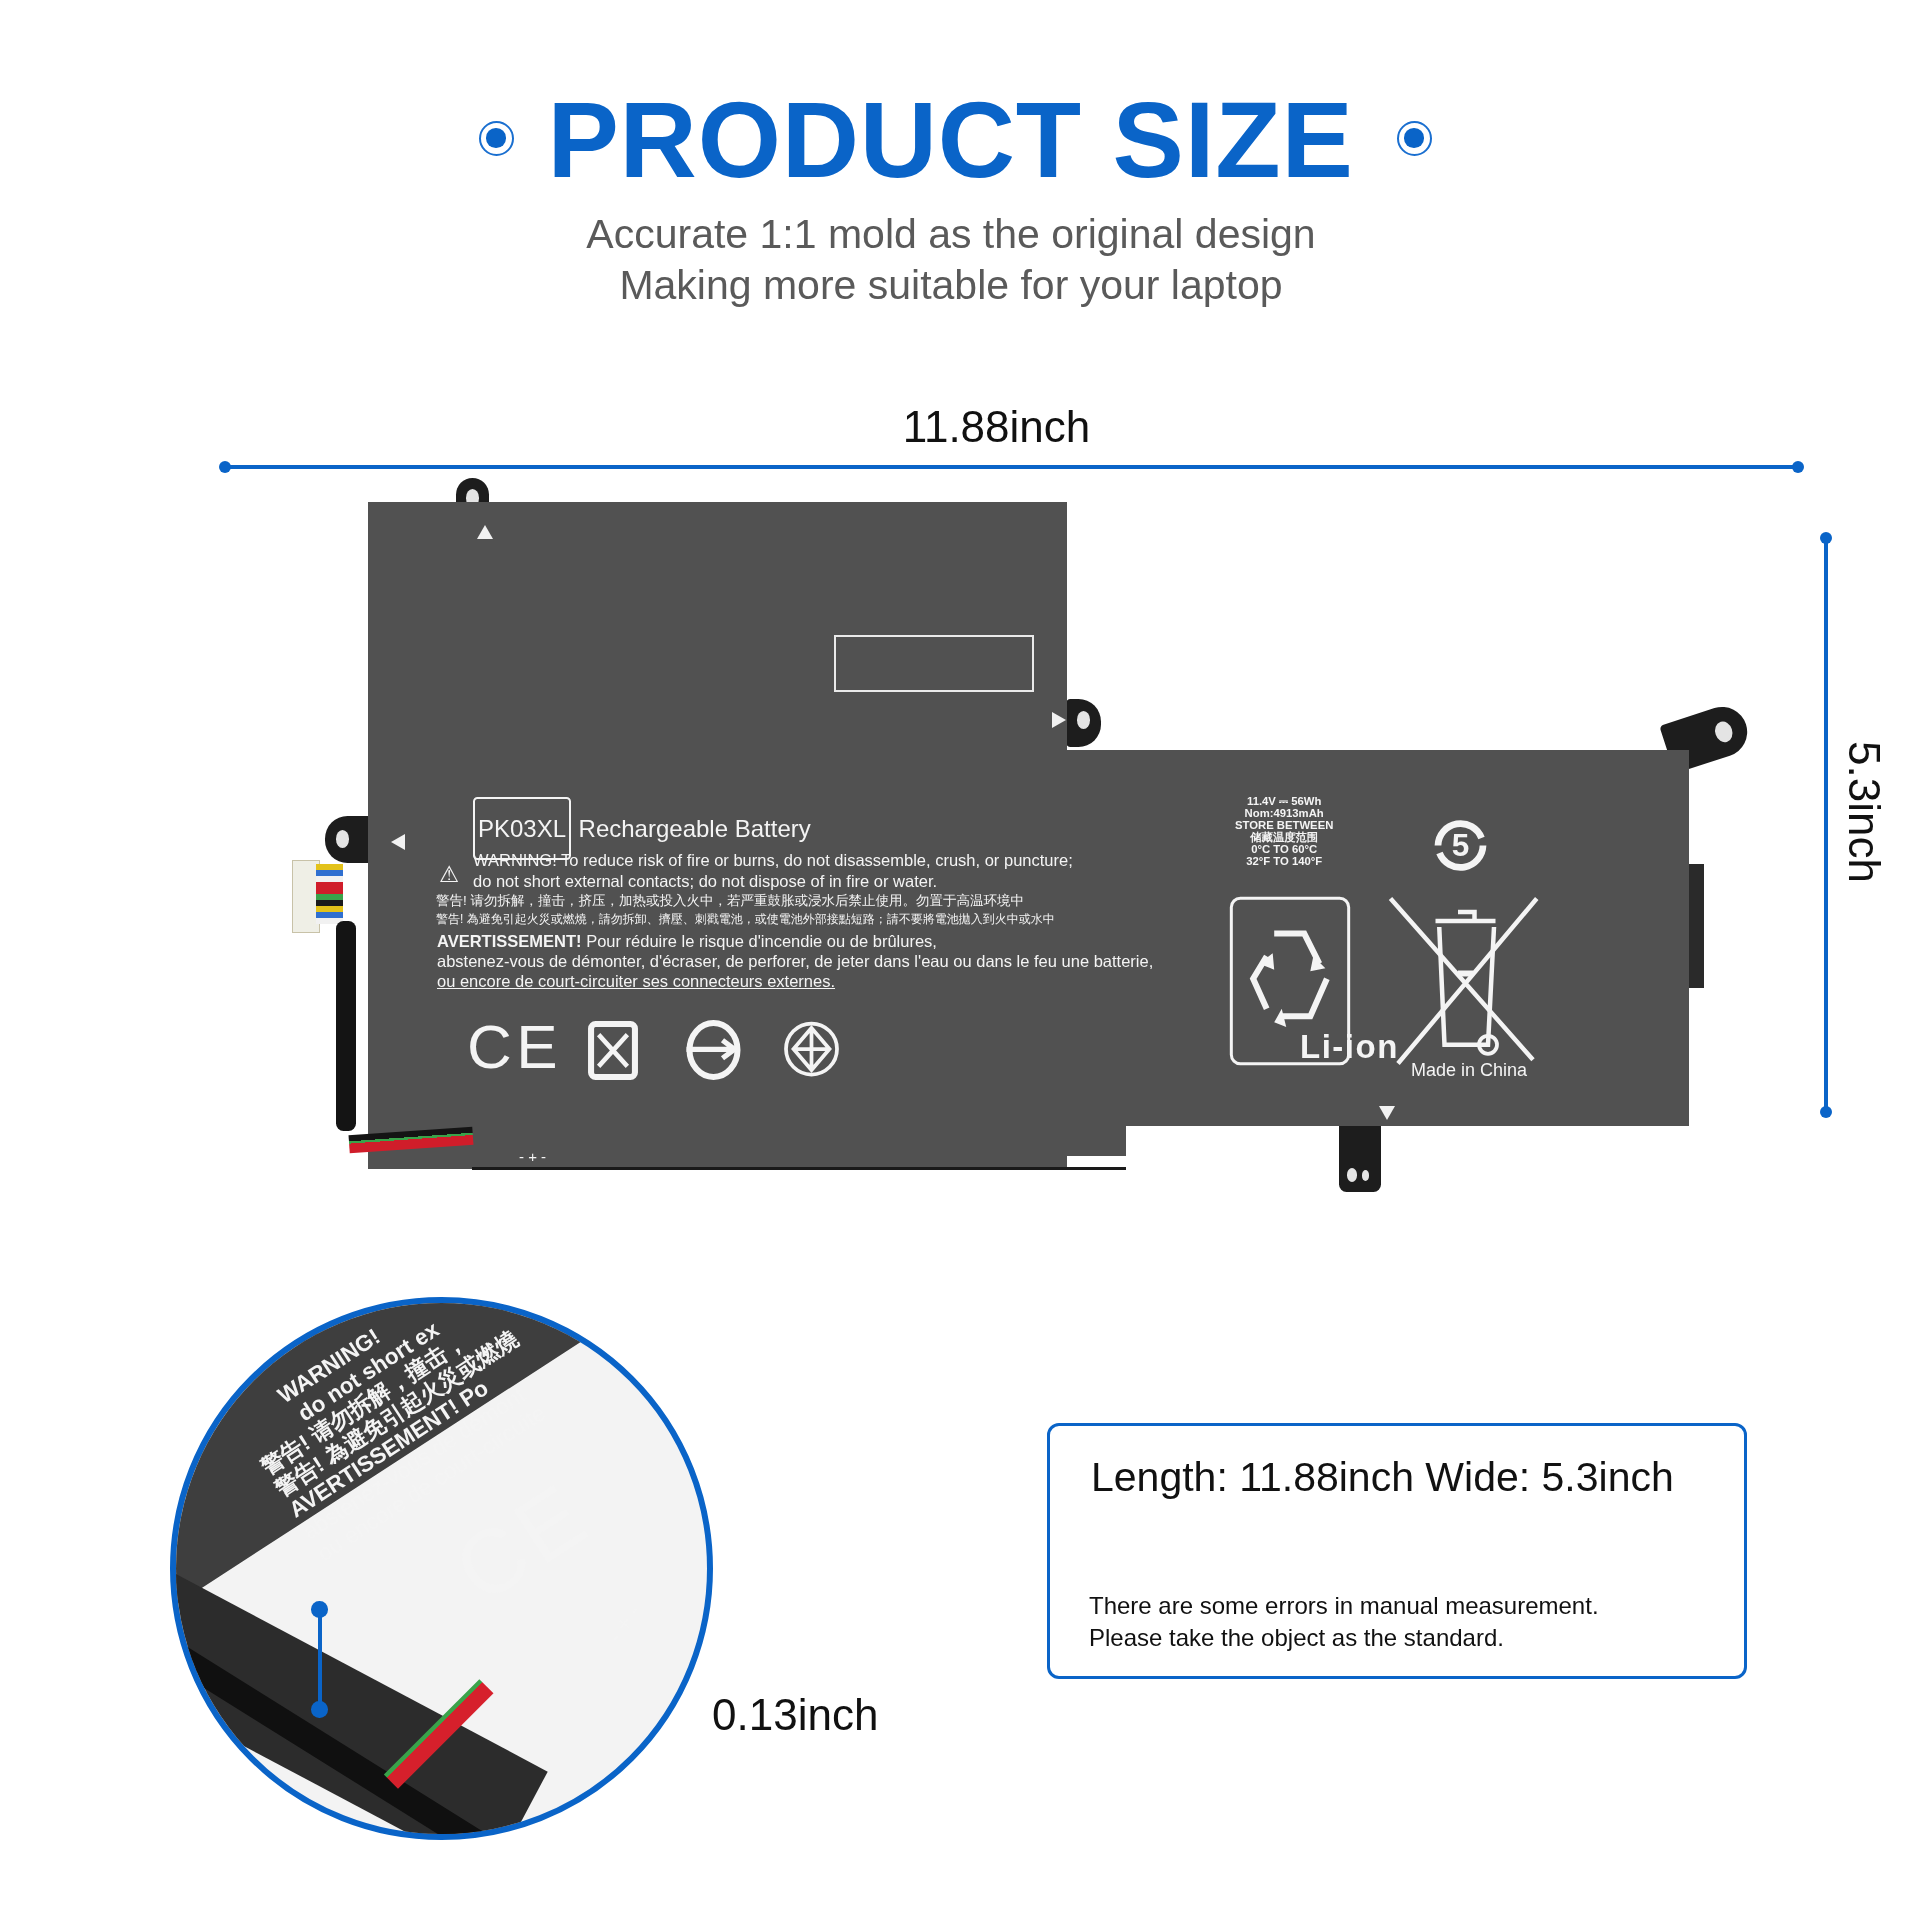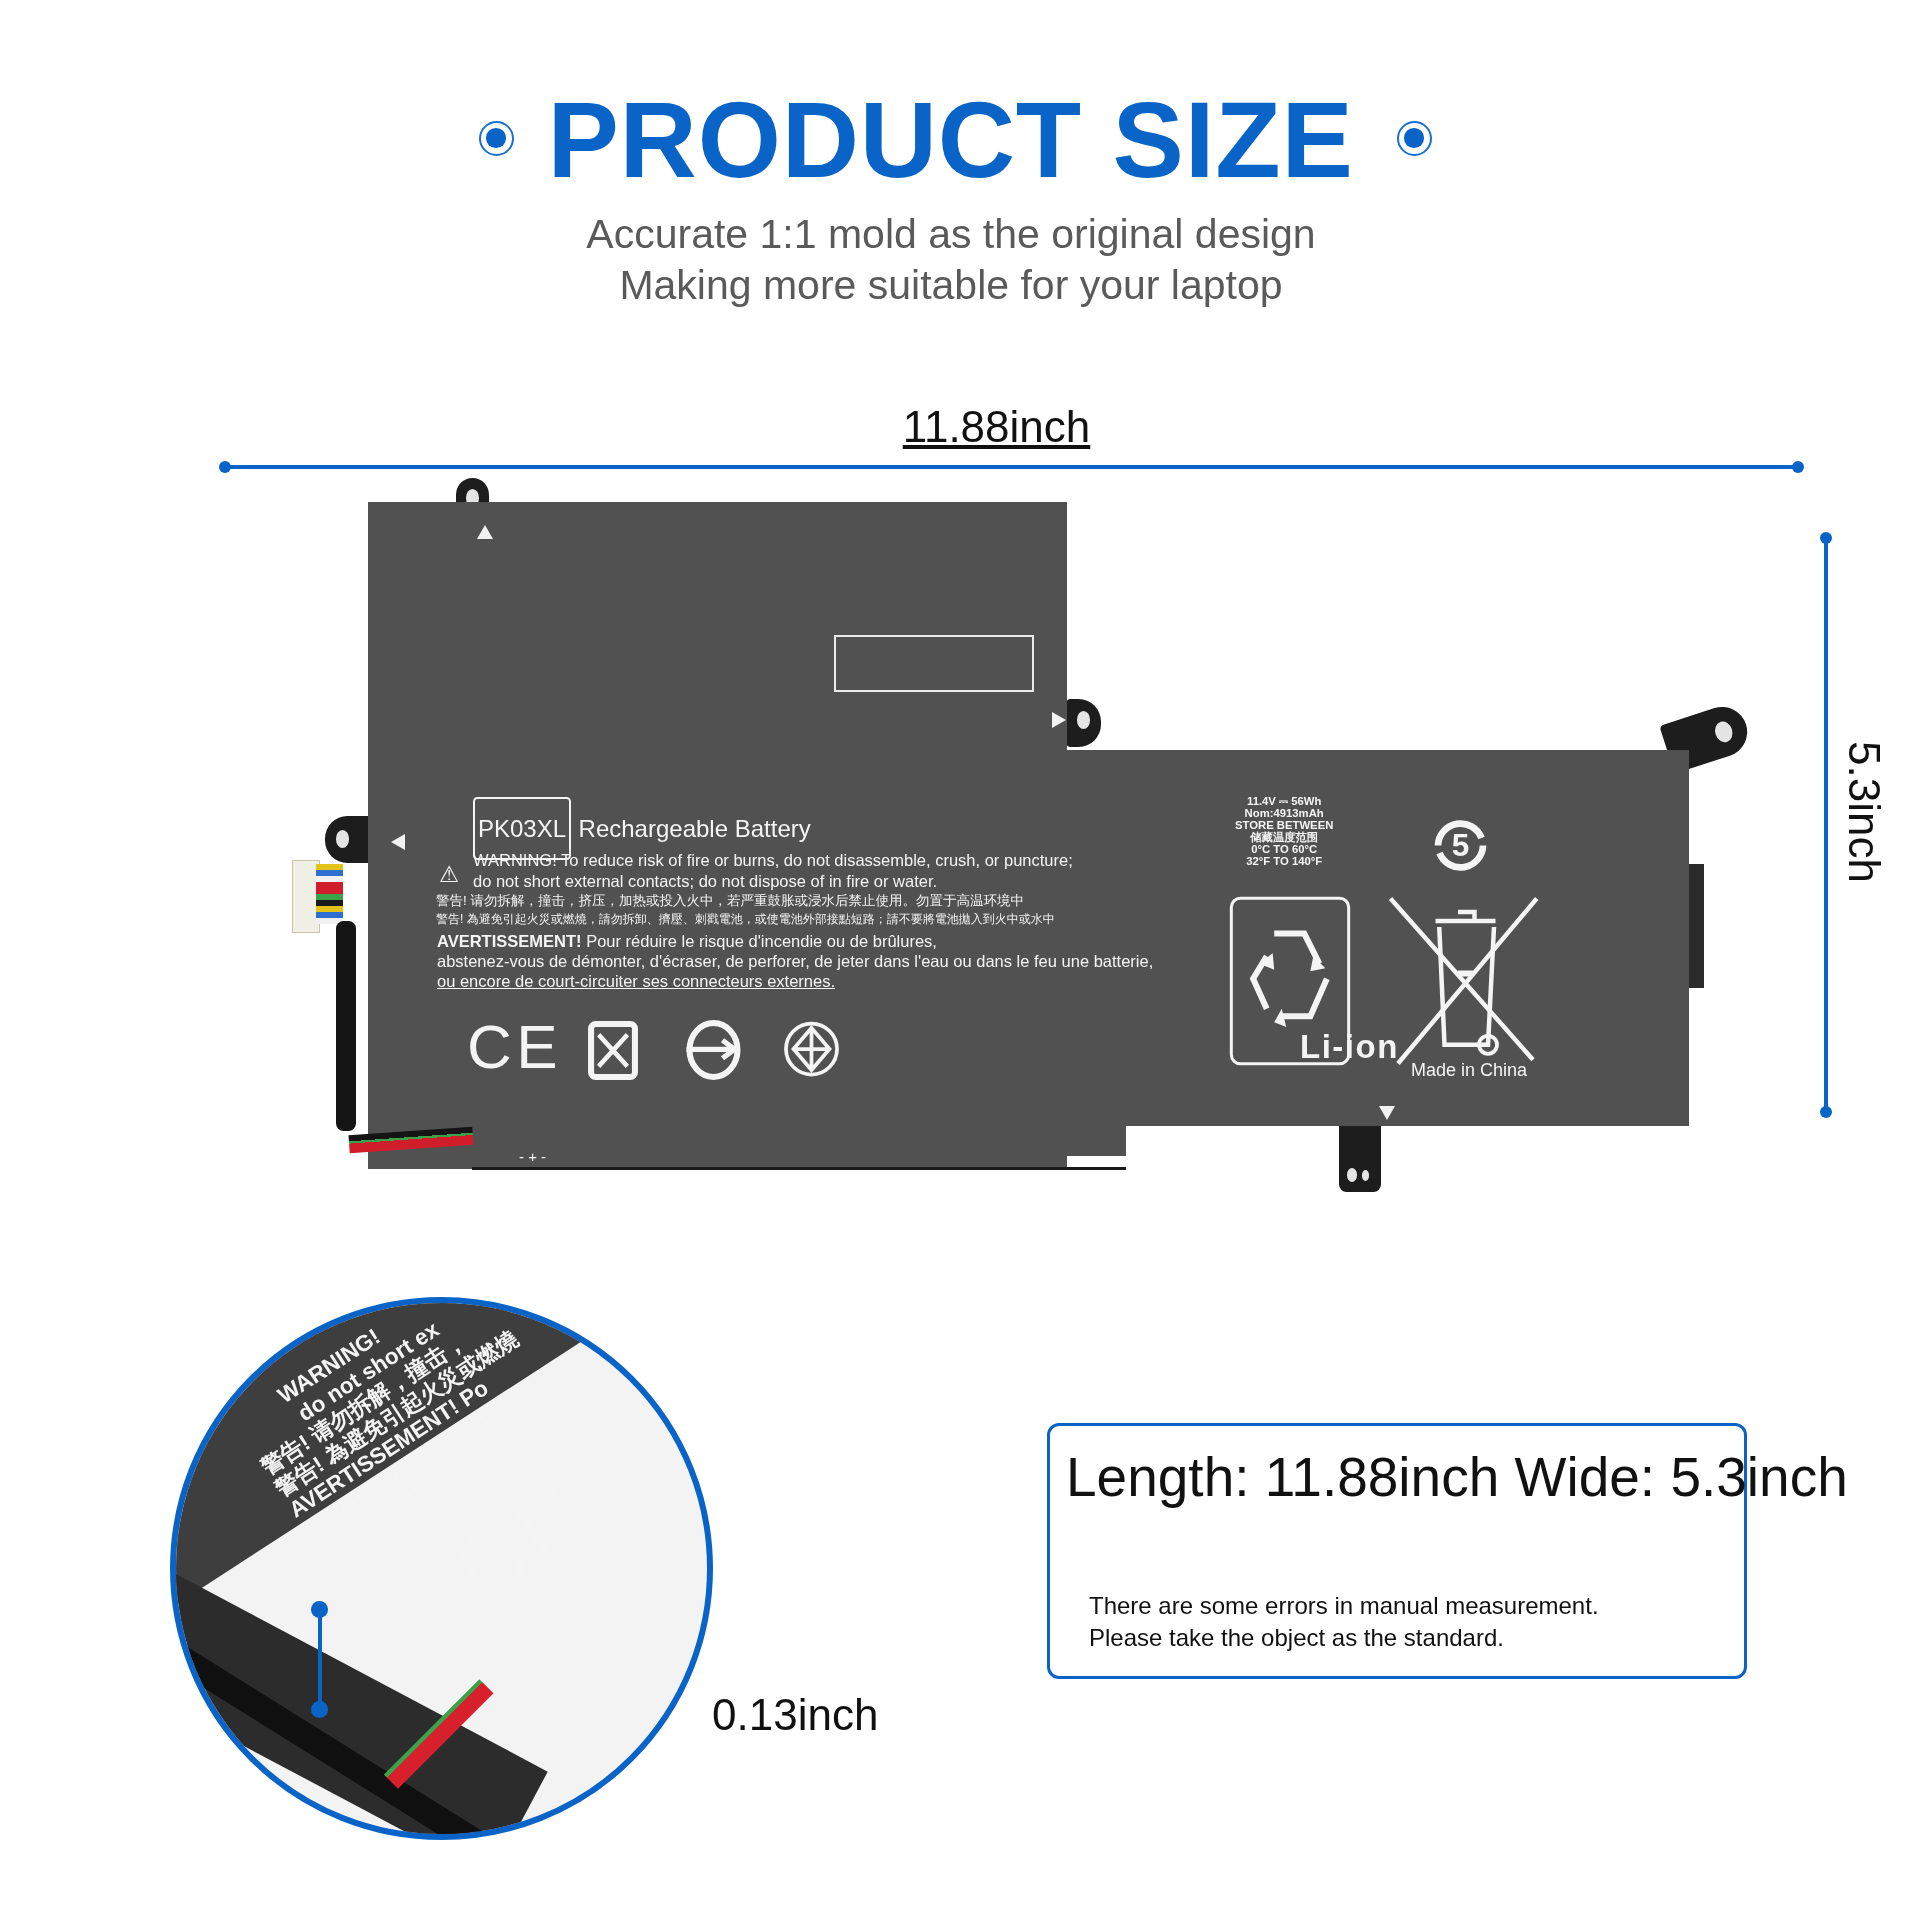--- a/index.html
+++ b/index.html
@@ -30,37 +30,37 @@
   .arrow-down { position:absolute; width:0; height:0; border-left:8.3px solid transparent; border-right:8.3px solid transparent; border-top:14.3px solid #f2f2f2; }
   .arrow-right { position:absolute; width:0; height:0; border-top:8.3px solid transparent; border-bottom:8.3px solid transparent; border-left:14.3px solid #f2f2f2; }
   .arrow-left { position:absolute; width:0; height:0; border-top:8.3px solid transparent; border-bottom:8.3px solid transparent; border-right:14.3px solid #f2f2f2; }
   .label-rect { position:absolute; border:2.3px solid #eaeaea; box-sizing:border-box; }
   .btxt { position:absolute; color:#f4f4f4; white-space:nowrap; }
   .model-box { border:2.3px solid #f4f4f4; border-radius:4.5px; padding:16px 3px; margin-right:7.5px; }
 
   
   .infobox { position:absolute; left:1047px; top:1423px; width:700px; height:256px; border:3px solid #0a64c8;
              border-radius:12px; box-sizing:border-box; background:#fff; }
-  .info-big { position:absolute; left:16px; color:#111; font-size:55px; line-height:45px; white-space:nowrap; }
+  .info-big { position:absolute; left:41px; color:#111; font-size:41px; line-height:45px; white-space:nowrap; }
   .info-small { position:absolute; left:39px; color:#111; font-size:24px; line-height:30px; white-space:nowrap; }
 
   
   .circle { position:absolute; left:170px; top:1297px; width:543px; height:543px; border-radius:50%;
             border:6px solid #0a64c8; box-sizing:border-box; overflow:hidden; background:#f3f3f3; }
 </style>
 </head>
 <body>
 
 <div class="bullet" style="left:479px; top:121px;"></div>
 <div class="title">PRODUCT SIZE</div>
 <div class="bullet" style="left:1397px; top:121px;"></div>
 <div class="subtitle" style="top:212px;">Accurate 1:1 mold as the original design</div>
 <div class="subtitle" style="top:263px;">Making more suitable for your laptop</div>
 
-<div class="dim-label" style="left:846px; top:403px; width:301px; text-align:center;text-decoration:underline;">11.88inch</div>
+<div class="dim-label" style="left:846px; top:403px; width:301px; text-align:center;">11.88inch</div>
 <div class="hline"></div>
 <div class="hline-dot" style="left:219px; top:461px;"></div>
 <div class="hline-dot" style="left:1792px; top:461px;"></div>
 
 <div class="vline"></div>
 <div class="hline-dot" style="left:1820px; top:532px;"></div>
 <div class="hline-dot" style="left:1820px; top:1106px;"></div>
 <div class="dim-label vtext">5.3inch</div>
 
 <div>

